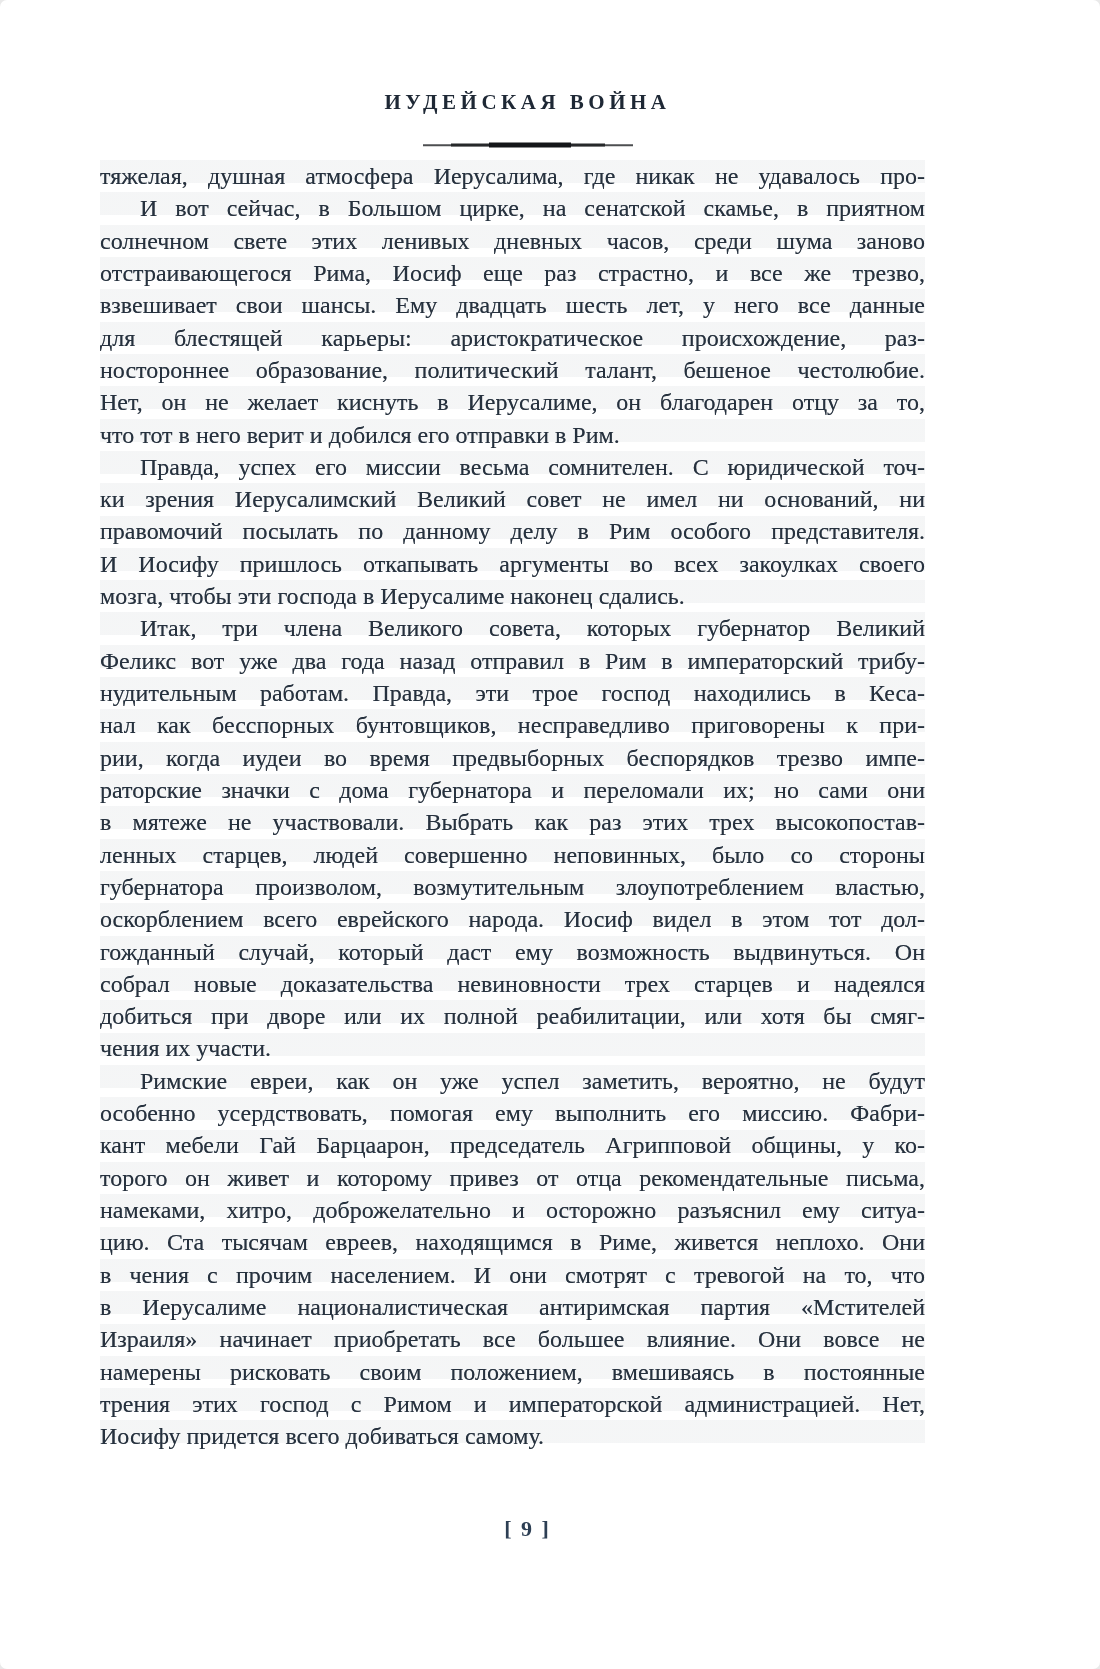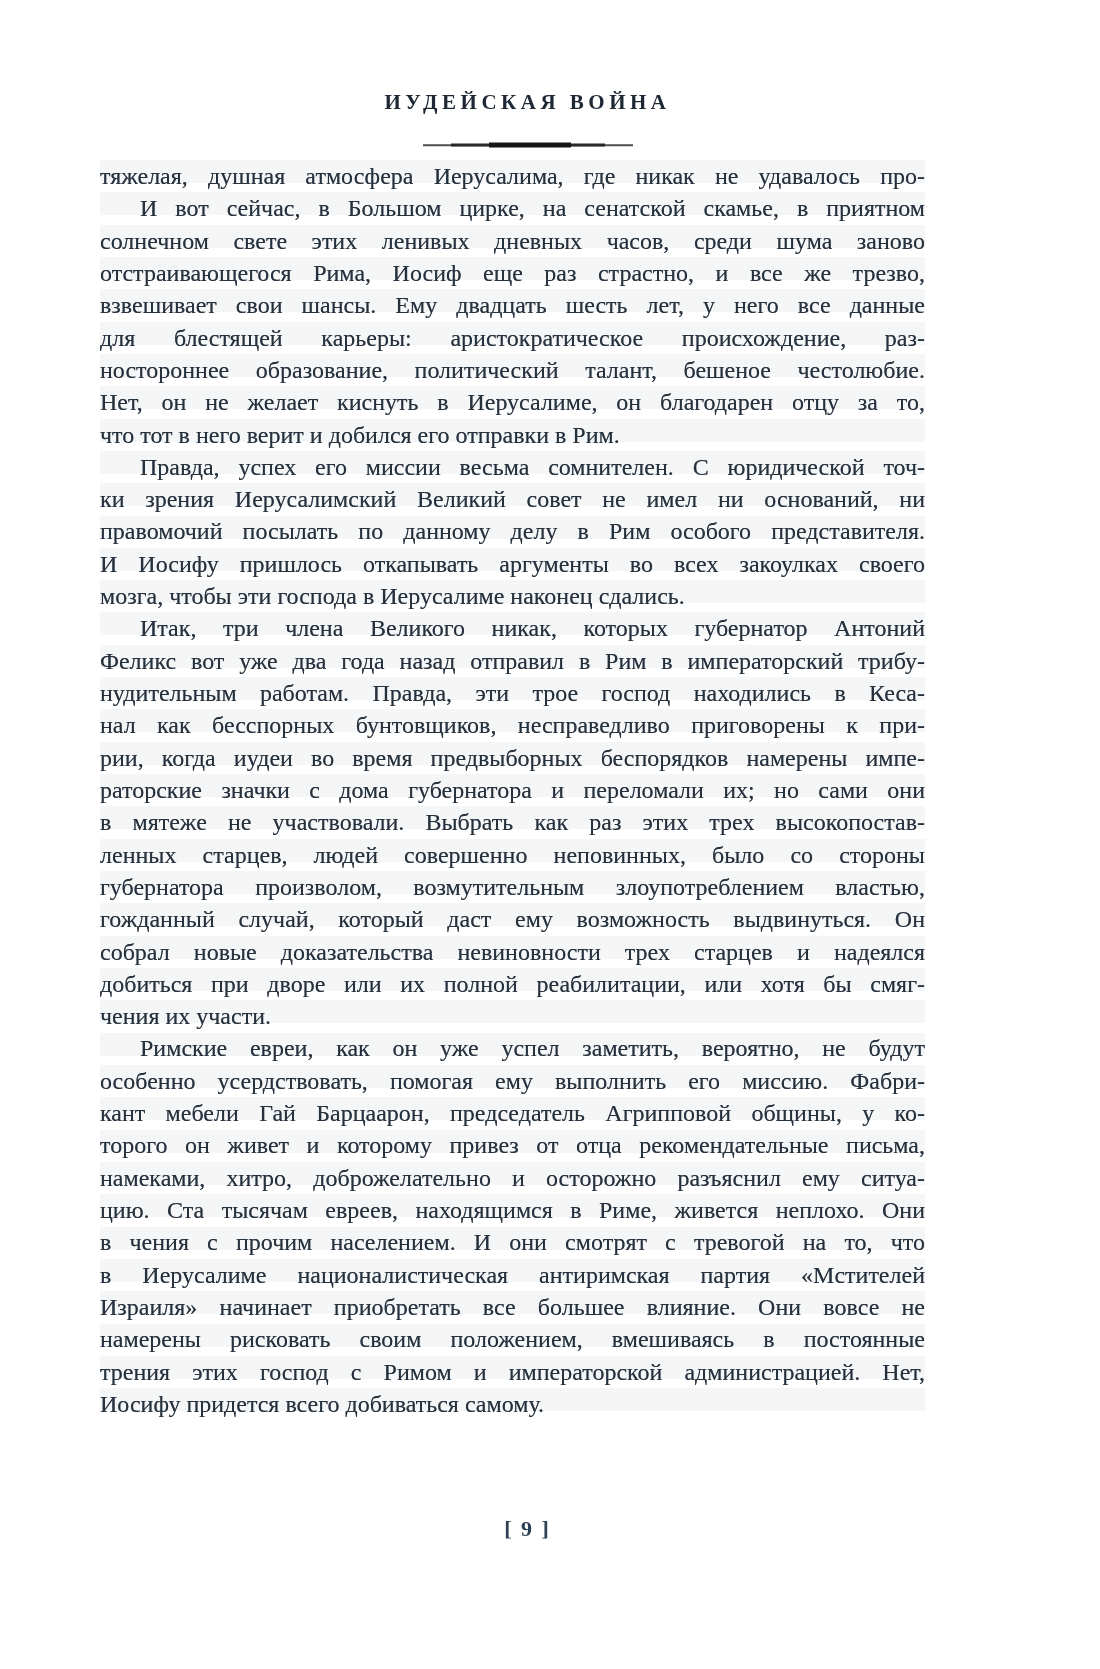--- a/index.html
+++ b/index.html
@@ -6,20 +6,21 @@
   body { background: #e9e9e9; }
 
   .page {
     position: relative;
     width: 1100px;
     height: 1669px;
     margin: 0 auto;
     background: #ffffff;
     font-family: "Liberation Serif", "DejaVu Serif", serif;
     overflow: hidden;
+    border-radius: 7px;
   }
 
   
   .running-head {
     position: absolute;
     top: 90px;
     left: 115px;
     width: 825px;
     text-align: center;
     font-size: 21px;
@@ -108,29 +109,30 @@
       <div class="line">взвешивает свои шансы. Ему двадцать шесть лет, у него все данные</div>
       <div class="line">для блестящей карьеры: аристократическое происхождение, раз-</div>
       <div class="line">ностороннее образование, политический талант, бешеное честолюбие.</div>
       <div class="line">Нет, он не желает киснуть в Иерусалиме, он благодарен отцу за то,</div>
       <div class="line end">что тот в него верит и добился его отправки в Рим.</div>
       <div class="line indent">Правда, успех его миссии весьма сомнителен. С юридической точ-</div>
       <div class="line">ки зрения Иерусалимский Великий совет не имел ни оснований, ни</div>
       <div class="line">правомочий посылать по данному делу в Рим особого представителя.</div>
       <div class="line">И Иосифу пришлось откапывать аргументы во всех закоулках своего</div>
       <div class="line end">мозга, чтобы эти господа в Иерусалиме наконец сдались.</div>
-      <div class="line indent">Итак, три члена Великого никак, которых губернатор Антоний</div>
+      <div class="line indent">Итак, три члена Великого совета, которых губернатор Великий</div>
       <div class="line">Феликс вот уже два года назад отправил в Рим в императорский трибу-</div>
       <div class="line">нудительным работам. Правда, эти трое господ находились в Кеса-</div>
       <div class="line">нал как бесспорных бунтовщиков, несправедливо приговорены к при-</div>
-      <div class="line">рии, когда иудеи во время предвыборных беспорядков намерены импе-</div>
+      <div class="line">рии, когда иудеи во время предвыборных беспорядков трезво импе-</div>
       <div class="line">раторские значки с дома губернатора и переломали их; но сами они</div>
       <div class="line">в мятеже не участвовали. Выбрать как раз этих трех высокопостав-</div>
       <div class="line">ленных старцев, людей совершенно неповинных, было со стороны</div>
       <div class="line">губернатора произволом, возмутительным злоупотреблением властью,</div>
+      <div class="line">оскорблением всего еврейского народа. Иосиф видел в этом тот дол-</div>
       <div class="line">гожданный случай, который даст ему возможность выдвинуться. Он</div>
       <div class="line">собрал новые доказательства невиновности трех старцев и надеялся</div>
       <div class="line">добиться при дворе или их полной реабилитации, или хотя бы смяг-</div>
       <div class="line end">чения их участи.</div>
       <div class="line indent">Римские евреи, как он уже успел заметить, вероятно, не будут</div>
       <div class="line">особенно усердствовать, помогая ему выполнить его миссию. Фабри-</div>
       <div class="line">кант мебели Гай Барцаарон, председатель Агрипповой общины, у ко-</div>
       <div class="line">торого он живет и которому привез от отца рекомендательные письма,</div>
       <div class="line">намеками, хитро, доброжелательно и осторожно разъяснил ему ситуа-</div>
       <div class="line">цию. Ста тысячам евреев, находящимся в Риме, живется неплохо. Они</div>

